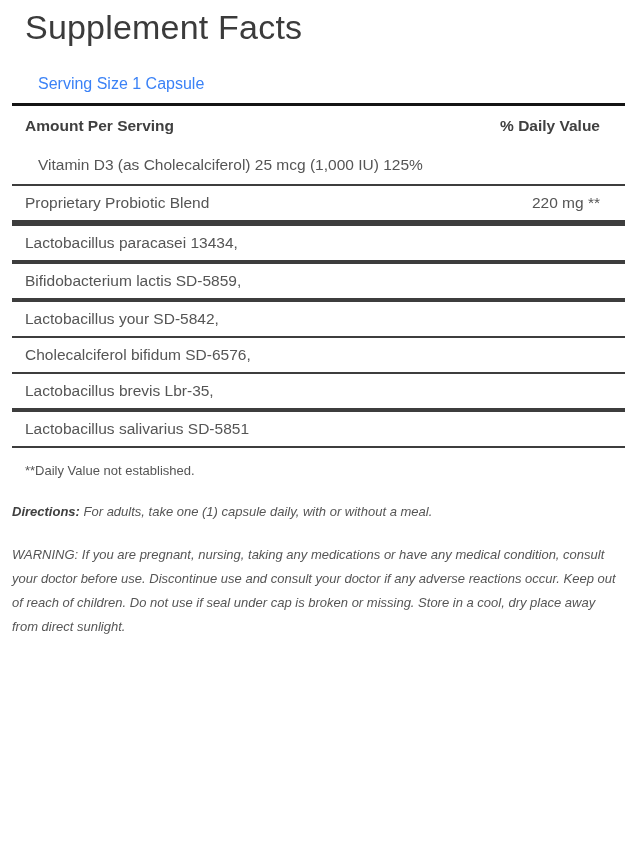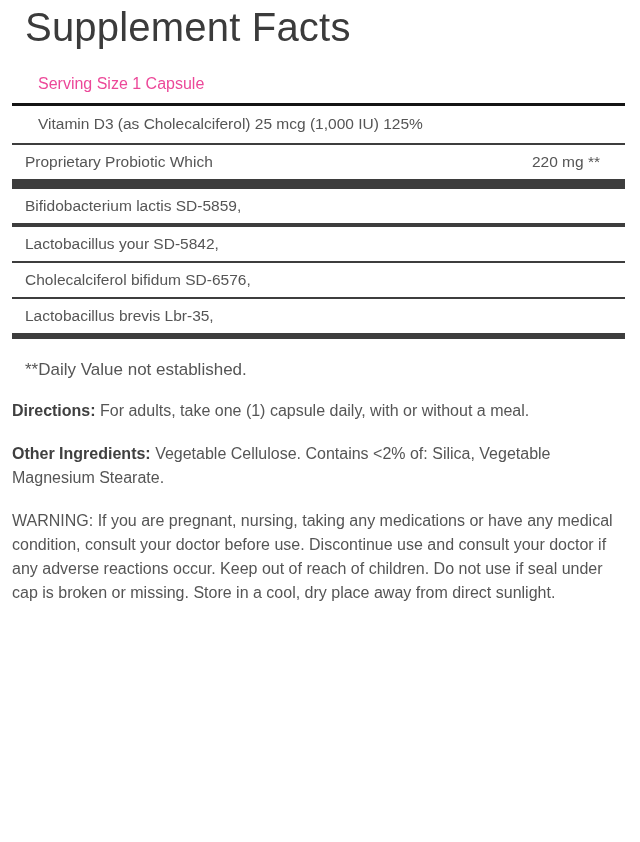--- a/index.html
+++ b/index.html
@@ -16,31 +16,31 @@
     -webkit-font-smoothing: antialiased;
   }
   .label {
     position: relative;
     width: 640px;
     height: 842px;
     background: #ffffff;
   }
   .title {
     margin: 6px 0 0 25px;
-    font-size: 40px;
+    font-size: 34px;
     line-height: 42px;
     font-weight: 400;
     color: #3b3b3b;
     letter-spacing: 0.2px;
   }
   .serving {
     margin: 26px 0 9px 38px;
     font-size: 16px;
     line-height: 20px;
-    color: #ec4899;
+    color: #3b82f6;
   }
   .rule {
     margin-left: 12px;
     width: 613px;
   }
   .rule.thick {
     height: 3px;
     background: #141414;
   }
   .rule.thin {
@@ -62,60 +62,68 @@
   .row.indent {
     padding-left: 38px;
     padding-top: 8px;
     padding-bottom: 10px;
   }
   .bold {
     font-weight: 700;
     color: #404040;
   }
   .footnote {
-    padding: 21px 40px 0 25px;
-    font-size: 17px;
+    padding: 13px 40px 0 25px;
+    font-size: 13px;
     line-height: 20px;
     color: #555555;
   }
   .para {
     margin: 19px 20px 0 12px;
     max-width: 608px;
-    font-size: 16px;
+    font-size: 13px;
     line-height: 24px;
     color: #555555;
+    font-style: italic;
   }
 </style>
 </head>
 <body>
 
 <div class="label">
 
   <h1 class="title">Supplement Facts</h1>
 
   <div class="serving">Serving Size 1 Capsule</div>
 
   <div class="rule thick"></div>
 
+  <div class="row header-row">
+    <span class="bold">Amount Per Serving</span>
+    <span class="bold">% Daily Value</span>
+  </div>
 
   <div class="row indent">
     <span>Vitamin D3 (as Cholecalciferol) 25 mcg (1,000 IU) 125%</span>
   </div>
   <div class="rule thin"></div>
 
   <div class="row">
-    <span>Proprietary Probiotic Which</span>
+    <span>Proprietary Probiotic Blend</span>
     <span>220 mg **</span>
   </div>
   <div class="rule thin"></div>
 
   <div class="rule thin"></div>
 
   <div class="rule thin"></div>
 
+  <div class="row">
+    <span>Lactobacillus paracasei 13434,</span>
+  </div>
   <div class="rule thin"></div>
 
   <div class="rule thin"></div>
 
   <div class="row">
     <span>Bifidobacterium lactis SD-5859,</span>
   </div>
   <div class="rule thin"></div>
 
   <div class="rule thin"></div>
@@ -130,27 +138,27 @@
   </div>
   <div class="rule thin"></div>
 
   <div class="row">
     <span>Lactobacillus brevis Lbr-35,</span>
   </div>
   <div class="rule thin"></div>
 
   <div class="rule thin"></div>
 
+  <div class="row">
+    <span>Lactobacillus salivarius SD-5851</span>
+  </div>
   <div class="rule thin"></div>
 
   <div class="footnote">**Daily Value not established.</div>
 
   <p class="para">
     <span class="bold">Directions:</span><span> For adults, take one (1) capsule daily, with or without a meal.</span>
   </p>
 
-  <p class="para">
-    <span class="bold">Other Ingredients:</span><span> Vegetable Cellulose. Contains &lt;2% of: Silica, Vegetable Magnesium Stearate.</span>
-  </p>
 
   <p class="para">WARNING: If you are pregnant, nursing, taking any medications or have any medical condition, consult your doctor before use. Discontinue use and consult your doctor if any adverse reactions occur. Keep out of reach of children. Do not use if seal under cap is broken or missing. Store in a cool, dry place away from direct sunlight.</p>
 
 </div>
 
 </body></html>

